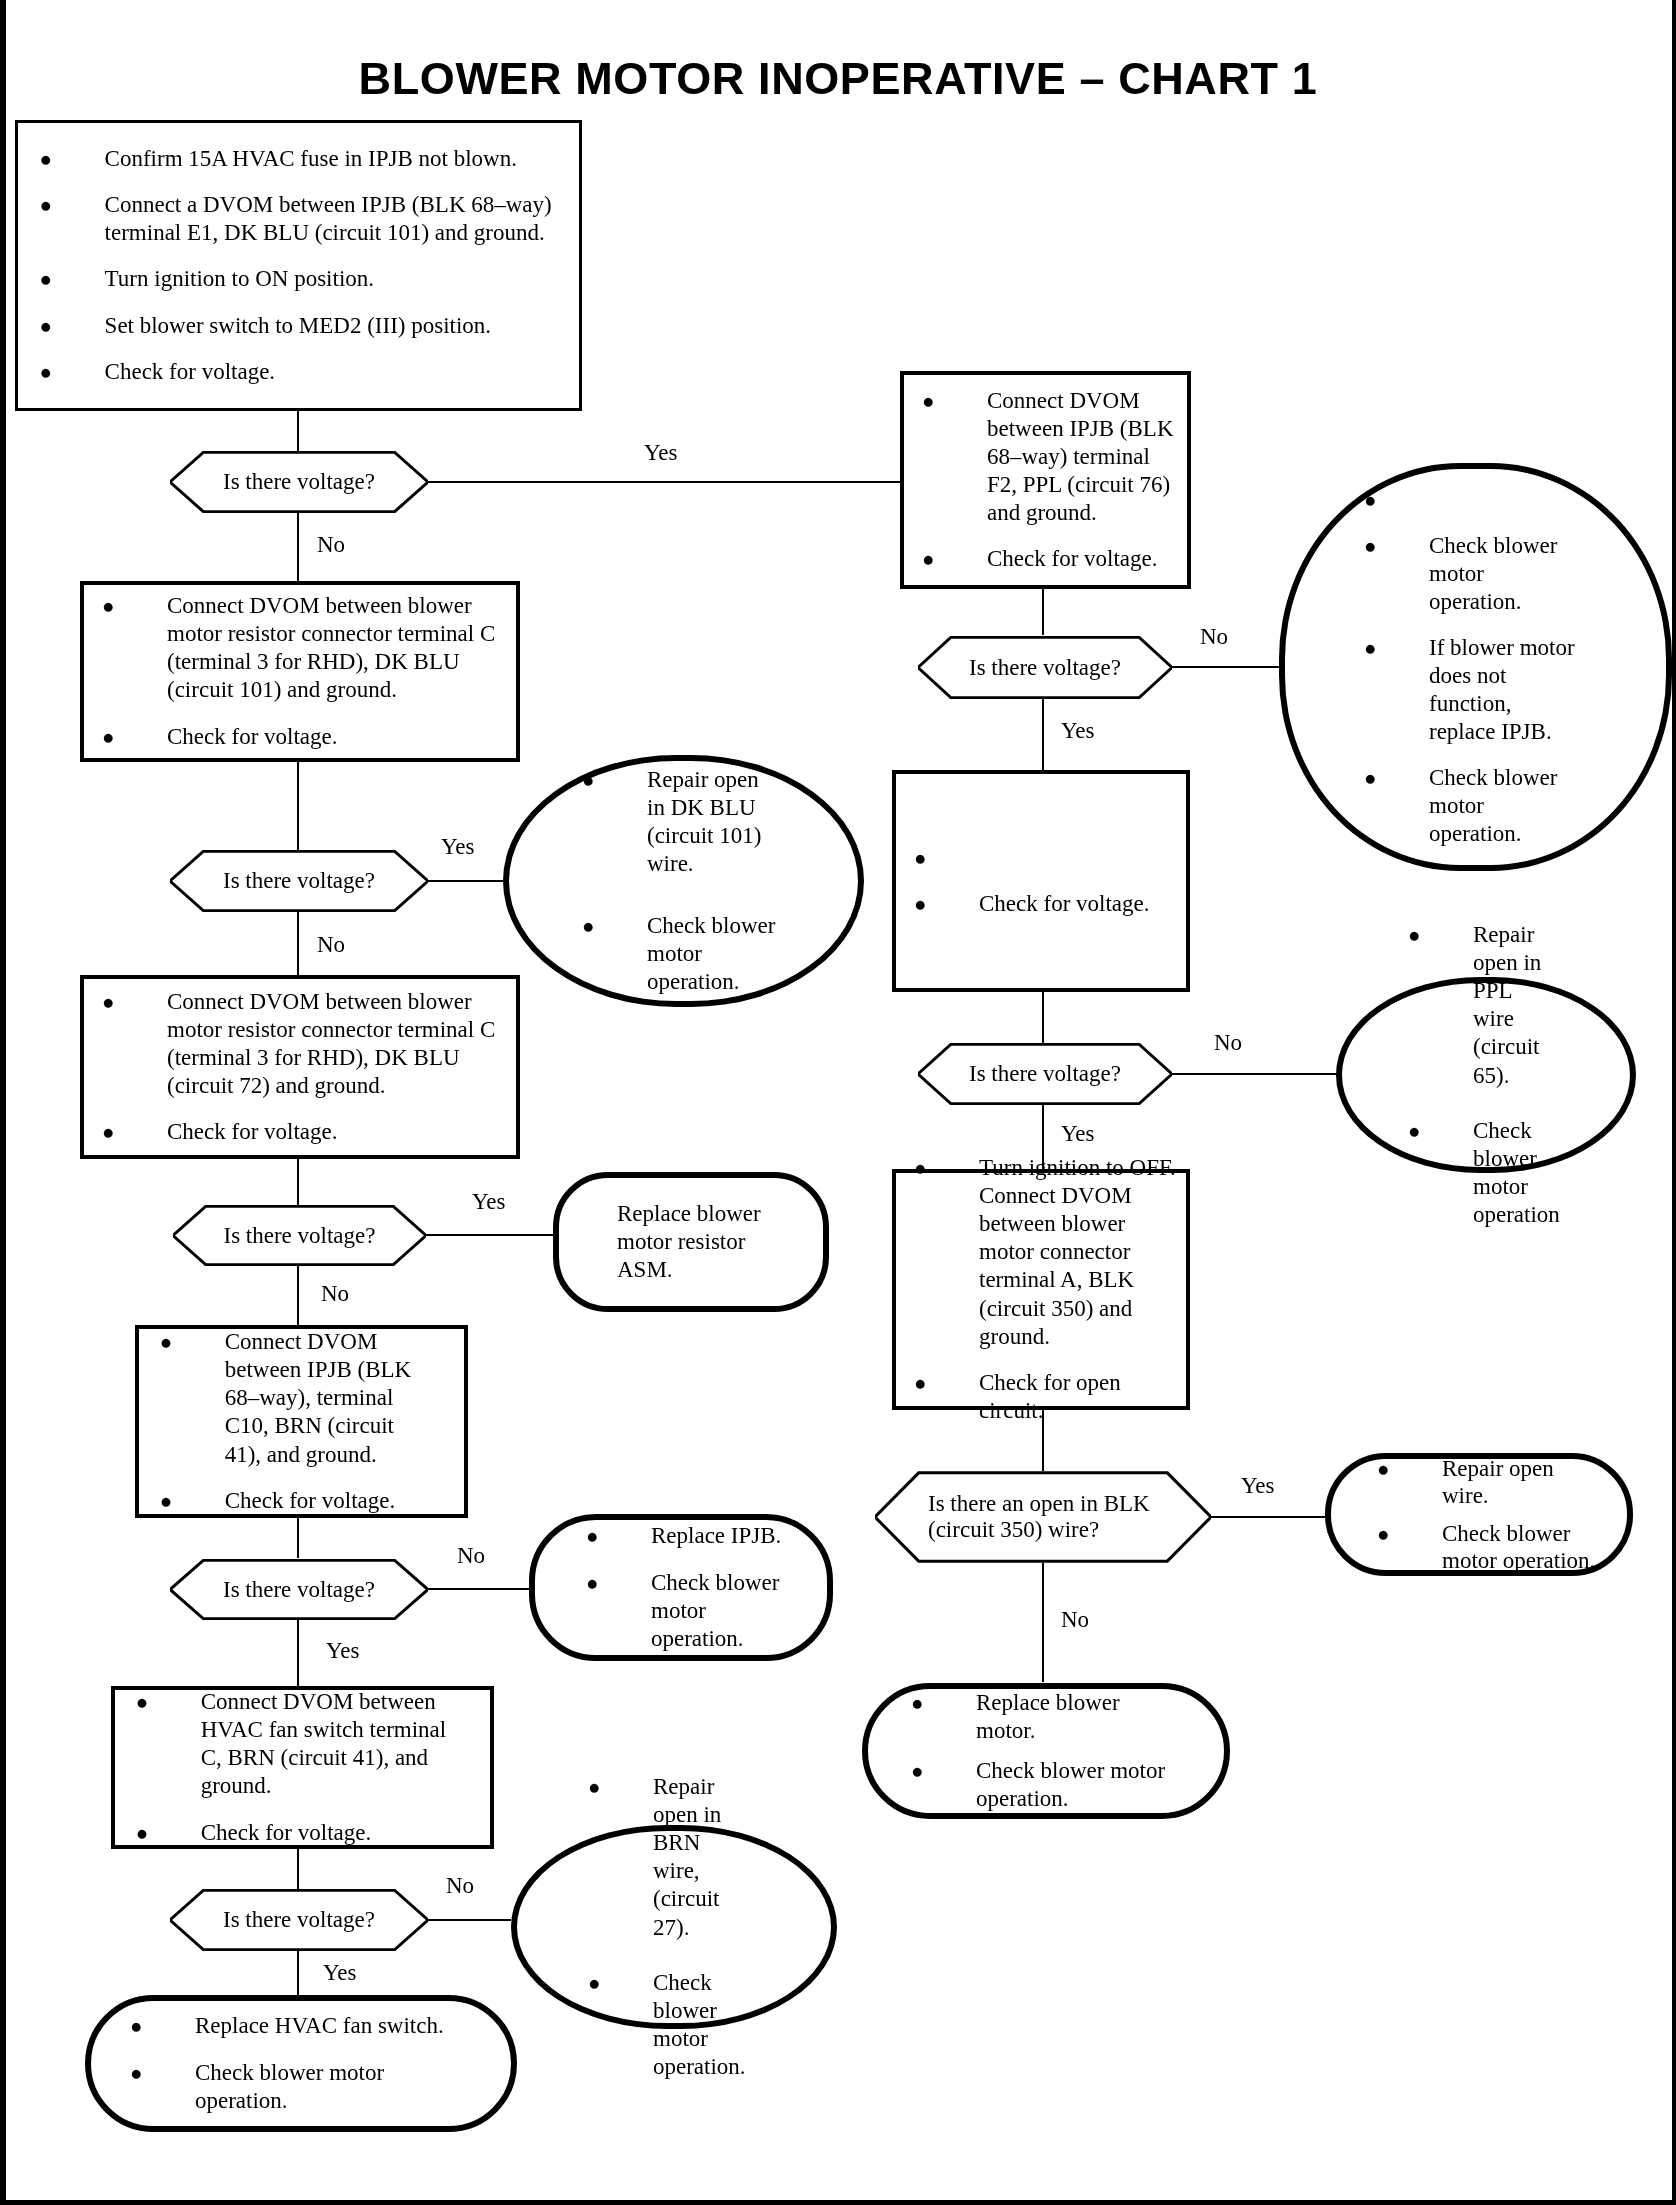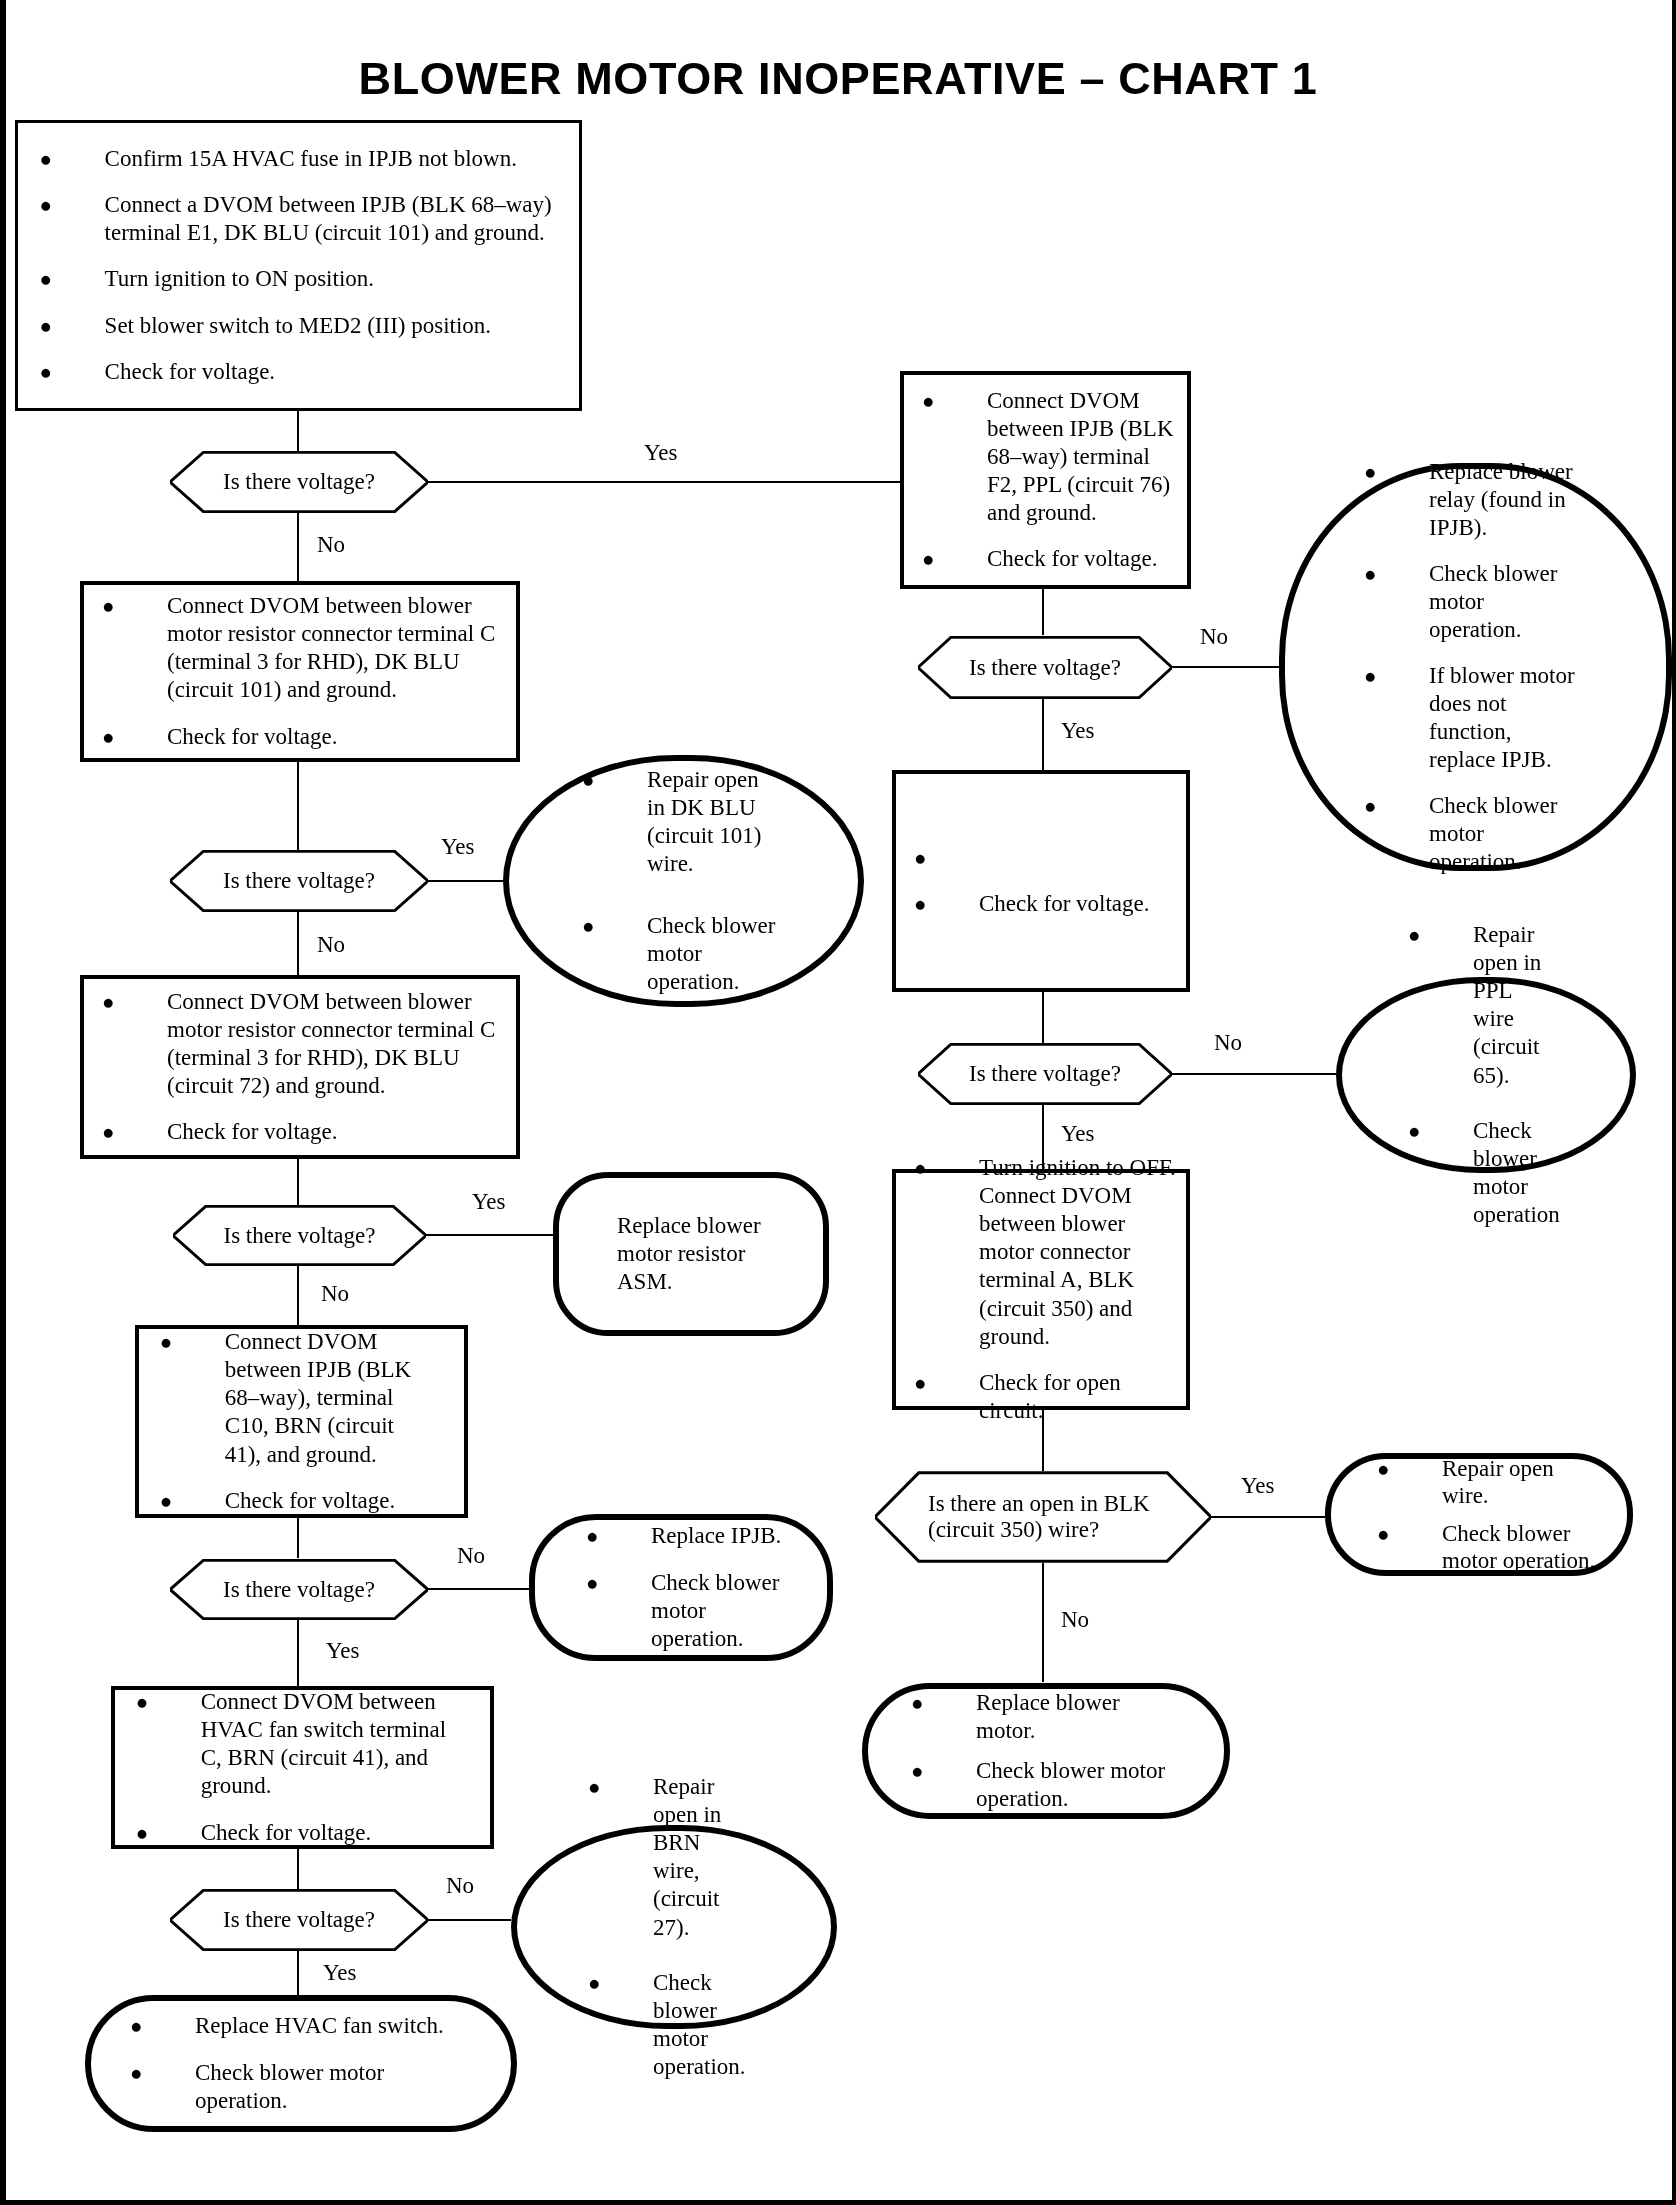--- a/index.html
+++ b/index.html
@@ -173,21 +173,21 @@
     </div>
 </div>
 
 <div class="decision" style="left:173px;top:1205px;width:253px;height:61px;">
   <svg viewBox="0 0 100 100" preserveAspectRatio="none">
     <polygon points="0,50 13,2 87,2 100,50 87,98 13,98" fill="#fff" stroke="#000" stroke-width="3" vector-effect="non-scaling-stroke"></polygon>
   </svg>
   <span class="q">Is there voltage?</span>
 </div>
 
-<div class="tnode" style="left:553px;top:1172px;width:276px;height:164px;border-radius:55px;padding:9.7px 18px 9.7px 52px;">
+<div class="tnode" style="left:553px;top:1172px;width:276px;height:140px;border-radius:55px;padding:9.7px 18px 9.7px 52px;">
   <div class="plain-text">Replace blower motor resistor ASM.</div>
 </div>
 
 <div class="pbox" style="left:135px;top:1325px;width:333px;height:193px;padding:12px 34px 12px 20.7px;">
   <div class="bi">
       <span class="bm">●</span>
       <span class="bt">Connect DVOM between IPJB (BLK 68–way), terminal C10, BRN (circuit 41), and ground.</span>
     </div>
   <div class="bi">
       <span class="bm">●</span>
@@ -267,21 +267,20 @@
 <div class="decision" style="left:918px;top:636px;width:254px;height:63px;">
   <svg viewBox="0 0 100 100" preserveAspectRatio="none">
     <polygon points="0,50 13,2 87,2 100,50 87,98 13,98" fill="#fff" stroke="#000" stroke-width="3" vector-effect="non-scaling-stroke"></polygon>
   </svg>
   <span class="q">Is there voltage?</span>
 </div>
 
 <div class="tnode" style="left:1279px;top:463px;width:393px;height:408px;border-radius:46% / 48%;padding:24px 91px 24px 79px;">
   <div class="bi">
       <span class="bm">●</span>
-      <span class="bt">Replace blower relay (found in IPJB).</span>
     </div>
   <div class="bi">
       <span class="bm">●</span>
       <span class="bt">Check blower motor operation.</span>
     </div>
   <div class="bi">
       <span class="bm">●</span>
       <span class="bt">If blower motor does not function, replace IPJB.</span>
     </div>
   <div class="bi">

